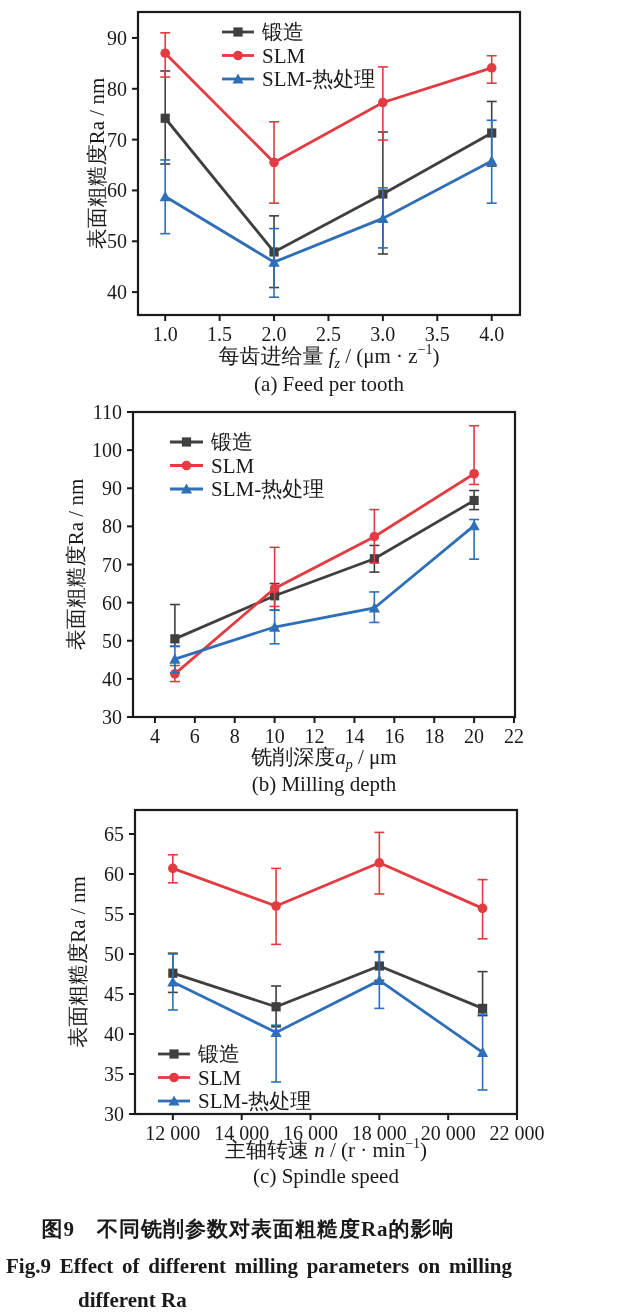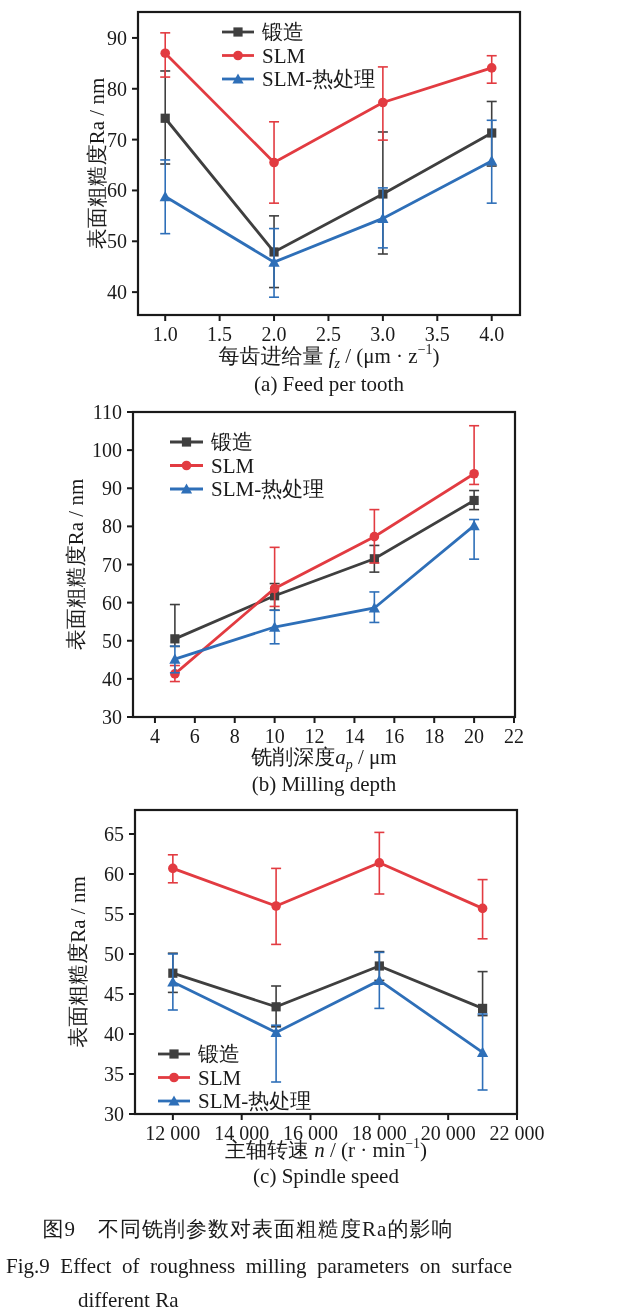--- a/index.html
+++ b/index.html
@@ -1,21 +1,21 @@
 <!DOCTYPE html>
 <html><head>
 <meta charset="utf-8">
 <style>
   html,body{margin:0;padding:0;background:#ffffff;}
   body{width:624px;font-family:"Liberation Serif","DejaVu Serif",serif;color:#1a1a1a;}
   .figure{width:624px;height:1312px;overflow:hidden;background:#ffffff;}
   .chart-block{width:624px;display:block;}
   svg{display:block;}
   svg text{font-family:"Liberation Serif","DejaVu Serif",serif;fill:#1a1a1a;}
-  .fig-captions{width:624px;}
+  .fig-captions{width:624px;font-weight:bold;}
   .cap-zh{margin-top:6px;width:496px;text-align:center;font-size:21px;letter-spacing:1px;}
   .cap-en1{margin-top:11px;margin-left:6px;width:506px;font-size:21px;text-align:justify;text-align-last:justify;}
   .cap-en2{margin-top:9px;margin-left:78px;font-size:21px;}
 </style>
 </head>
 <body>
 
 <div class="figure">
   <div class="chart-block">
     <svg id="chart-0" width="624" height="399" viewBox="0 0 624 399">
@@ -362,16 +362,16 @@
           <circle cx="174" cy="271.5" r="4.8" fill="#e23b41"></circle>
           <text x="198" y="278.5">SLM</text>
           <line x1="158" y1="295" x2="190" y2="295" stroke="#2e6fb8" stroke-width="2.8"></line>
           <polygon points="174,289.4 168.4,299.6 179.6,299.6" fill="#2e6fb8"></polygon>
           <text x="198" y="302">SLM-热处理</text>
         </g>
       </svg>
   </div>
   <div class="fig-captions">
     <div class="cap-zh">图9　不同铣削参数对表面粗糙度Ra的影响</div>
-    <div class="cap-en1">Fig.9 Effect of roughness milling parameters on surface</div>
+    <div class="cap-en1">Fig.9 Effect of different milling parameters on milling</div>
     <div class="cap-en2">different Ra</div>
   </div>
 </div>
 
 </body></html>

